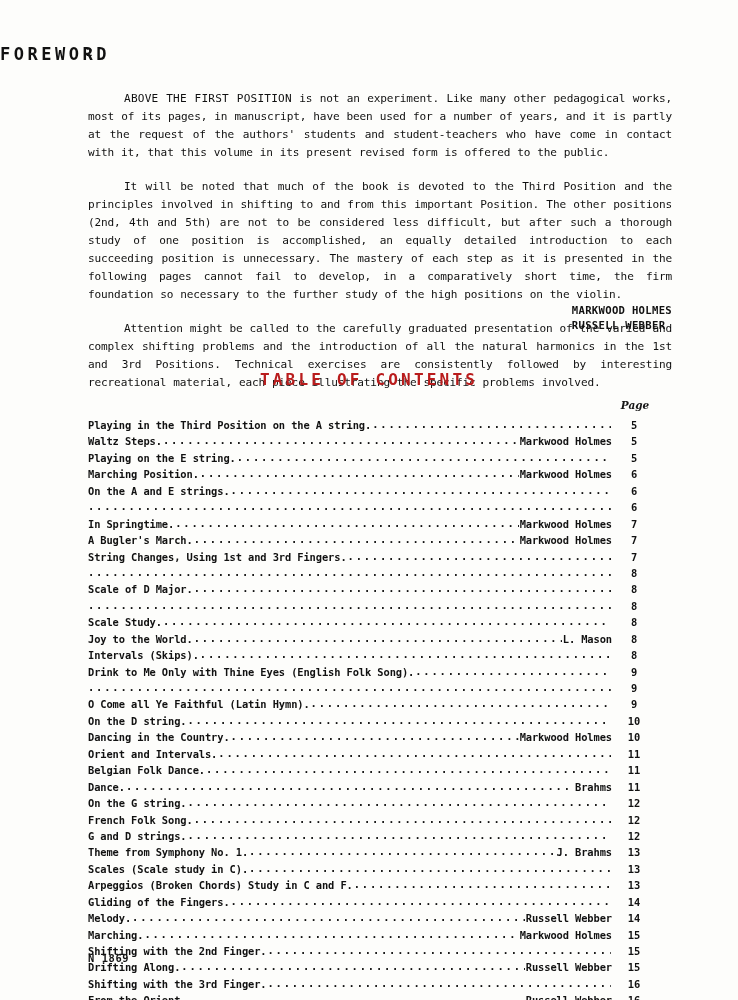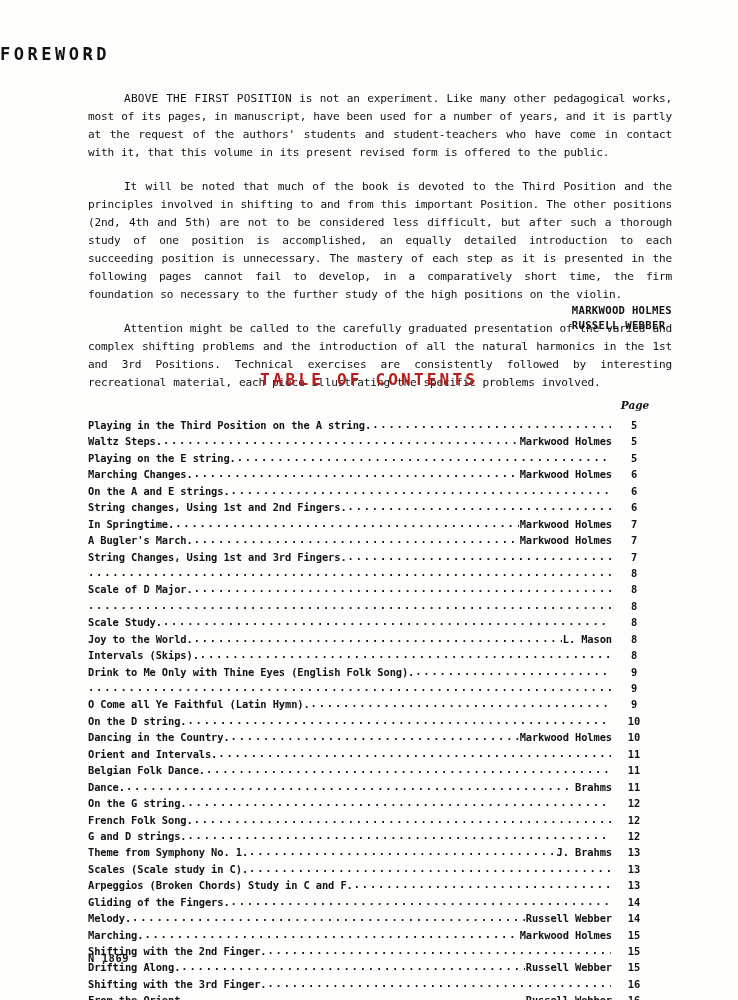--- a/index.html
+++ b/index.html
@@ -203,33 +203,32 @@
         <span class="toc-composer">Markwood Holmes</span>
         <span class="toc-pageno">5</span>
       </div>
       <div class="toc-row">
         <span class="toc-title">Playing on the E string.</span>
         <span class="toc-leader">......................................................................................................................................................</span>
         <span class="toc-composer"></span>
         <span class="toc-pageno">5</span>
       </div>
       <div class="toc-row">
-        <span class="toc-title">Marching Changes.</span>
+        <span class="toc-title">Marching Position.</span>
         <span class="toc-leader">......................................................................................................................................................</span>
         <span class="toc-composer">Markwood Holmes</span>
         <span class="toc-pageno">6</span>
       </div>
       <div class="toc-row">
         <span class="toc-title">On the A and E strings.</span>
         <span class="toc-leader">......................................................................................................................................................</span>
         <span class="toc-composer"></span>
         <span class="toc-pageno">6</span>
       </div>
       <div class="toc-row">
-        <span class="toc-title">String changes, Using 1st and 2nd Fingers.</span>
         <span class="toc-leader">......................................................................................................................................................</span>
         <span class="toc-composer"></span>
         <span class="toc-pageno">6</span>
       </div>
       <div class="toc-row">
         <span class="toc-title">In Springtime.</span>
         <span class="toc-leader">......................................................................................................................................................</span>
         <span class="toc-composer">Markwood Holmes</span>
         <span class="toc-pageno">7</span>
       </div>

